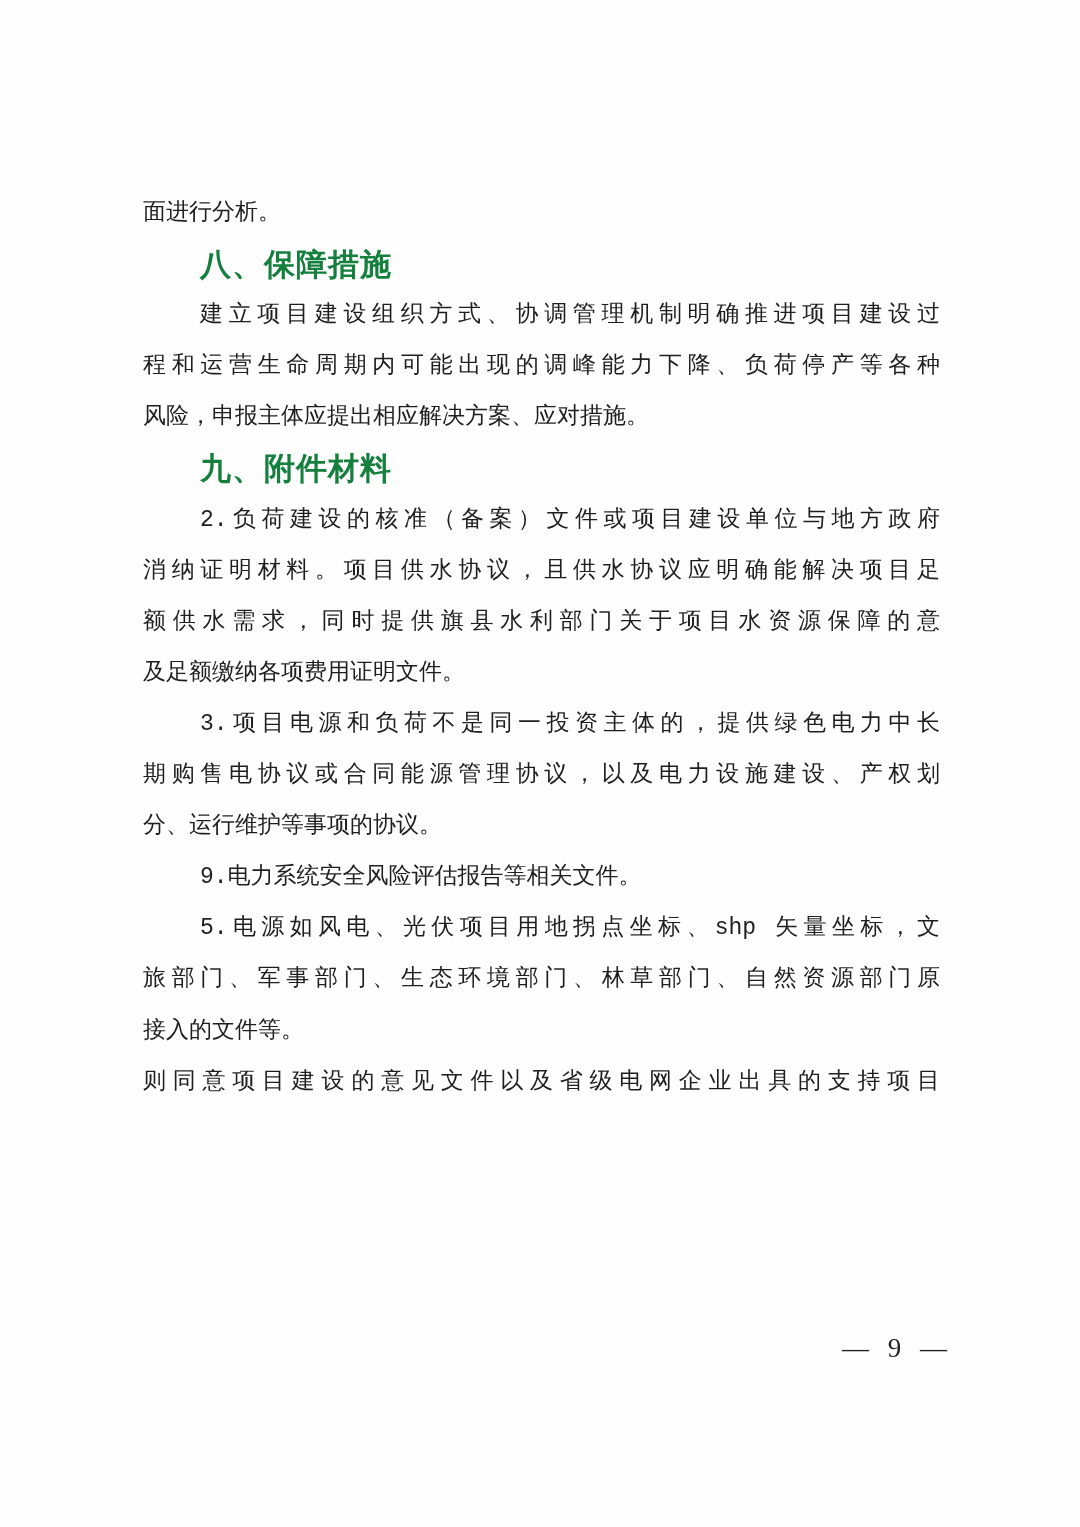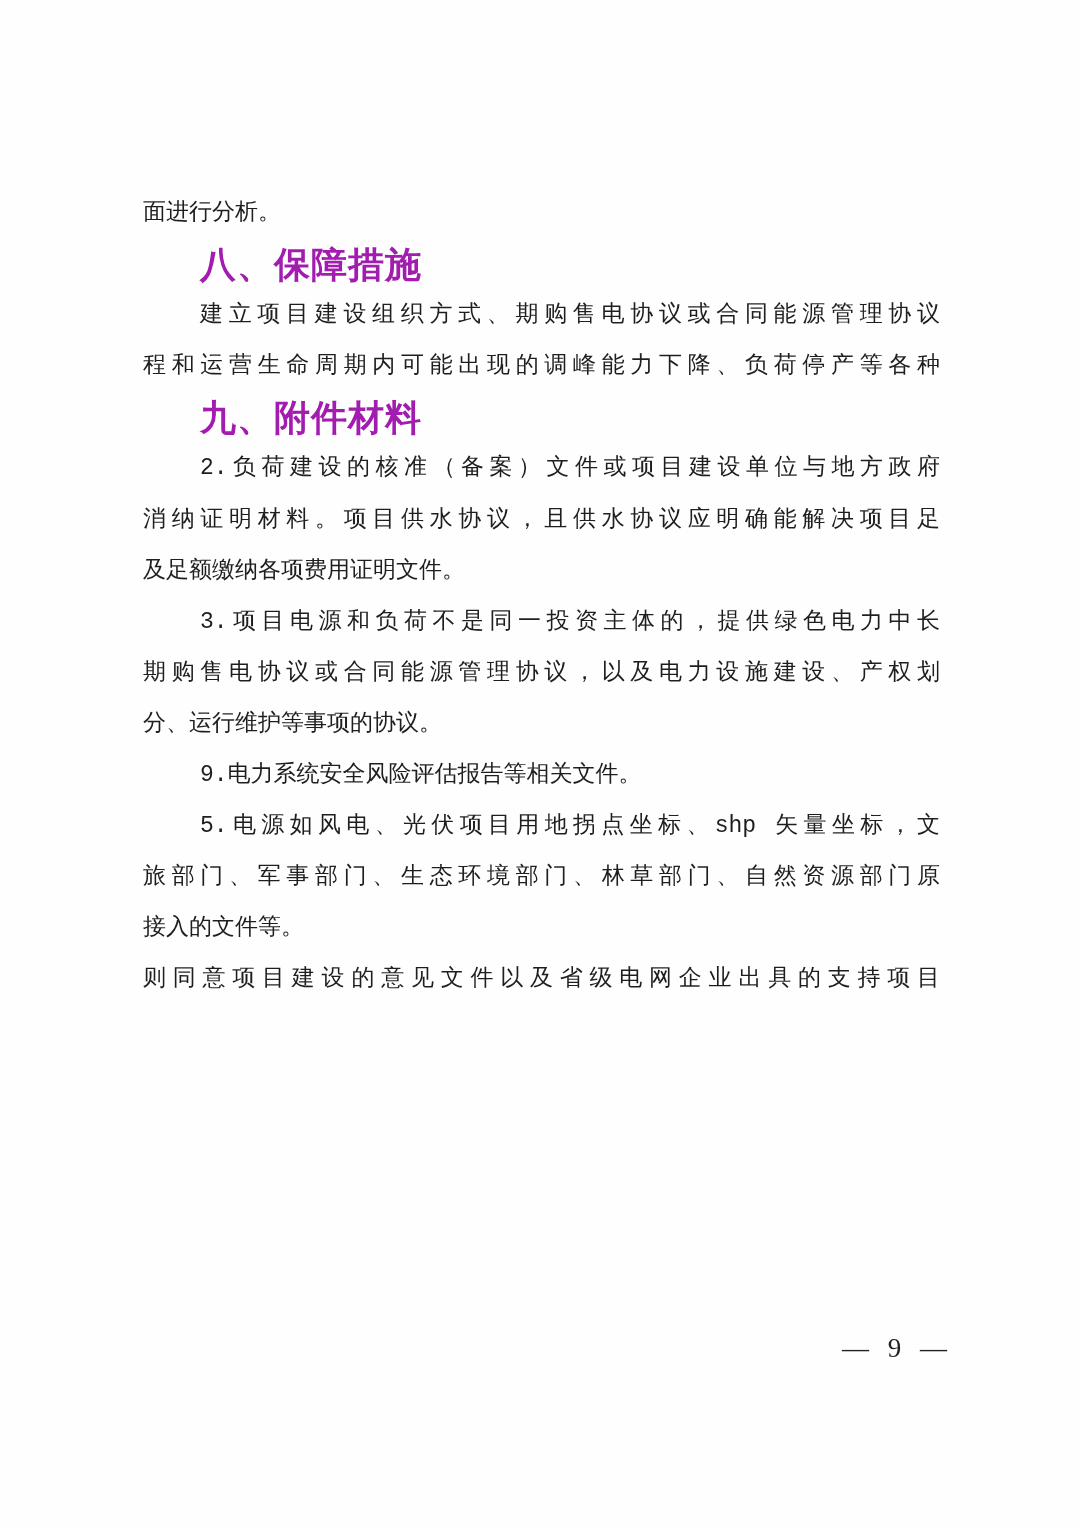--- a/index.html
+++ b/index.html
@@ -35,22 +35,22 @@
     text-align: justify;
     text-align-last: justify;
     text-justify: inter-character;
   }
   .line.indent {
     text-indent: 57px;
   }
   .line.heading {
     font-family: "Liberation Sans", sans-serif;
     font-weight: 700;
-    font-size: 36px;
-    color: #a21caf;
+    font-size: 31px;
+    color: #15803d;
     letter-spacing: 1px;
   }
   .page-number {
     position: absolute;
     top: 1326px;
     right: 132px;
     height: 44px;
     line-height: 44px;
     font-size: 27px;
     color: #222222;
@@ -58,25 +58,27 @@
     letter-spacing: 1px;
   }
 </style>
 </head>
 <body>
 
 <div class="page">
   <div class="text-block">
       <div class="line">面进行分析。</div>
       <div class="line heading indent">八、保障措施</div>
-      <div class="line fill indent">建立项目建设组织方式、期购售电协议或合同能源管理协议</div>
+      <div class="line fill indent">建立项目建设组织方式、协调管理机制明确推进项目建设过</div>
       <div class="line fill">程和运营生命周期内可能出现的调峰能力下降、负荷停产等各种</div>
+      <div class="line">风险，申报主体应提出相应解决方案、应对措施。</div>
       <div class="line heading indent">九、附件材料</div>
       <div class="line fill indent">2.负荷建设的核准（备案）文件或项目建设单位与地方政府</div>
       <div class="line fill">消纳证明材料。项目供水协议，且供水协议应明确能解决项目足</div>
+      <div class="line fill">额供水需求，同时提供旗县水利部门关于项目水资源保障的意</div>
       <div class="line">及足额缴纳各项费用证明文件。</div>
       <div class="line fill indent">3.项目电源和负荷不是同一投资主体的，提供绿色电力中长</div>
       <div class="line fill">期购售电协议或合同能源管理协议，以及电力设施建设、产权划</div>
       <div class="line">分、运行维护等事项的协议。</div>
       <div class="line indent">9.电力系统安全风险评估报告等相关文件。</div>
       <div class="line fill indent">5.电源如风电、光伏项目用地拐点坐标、shp 矢量坐标，文</div>
       <div class="line fill">旅部门、军事部门、生态环境部门、林草部门、自然资源部门原</div>
       <div class="line">接入的文件等。</div>
       <div class="line fill">则同意项目建设的意见文件以及省级电网企业出具的支持项目</div>
     </div>

